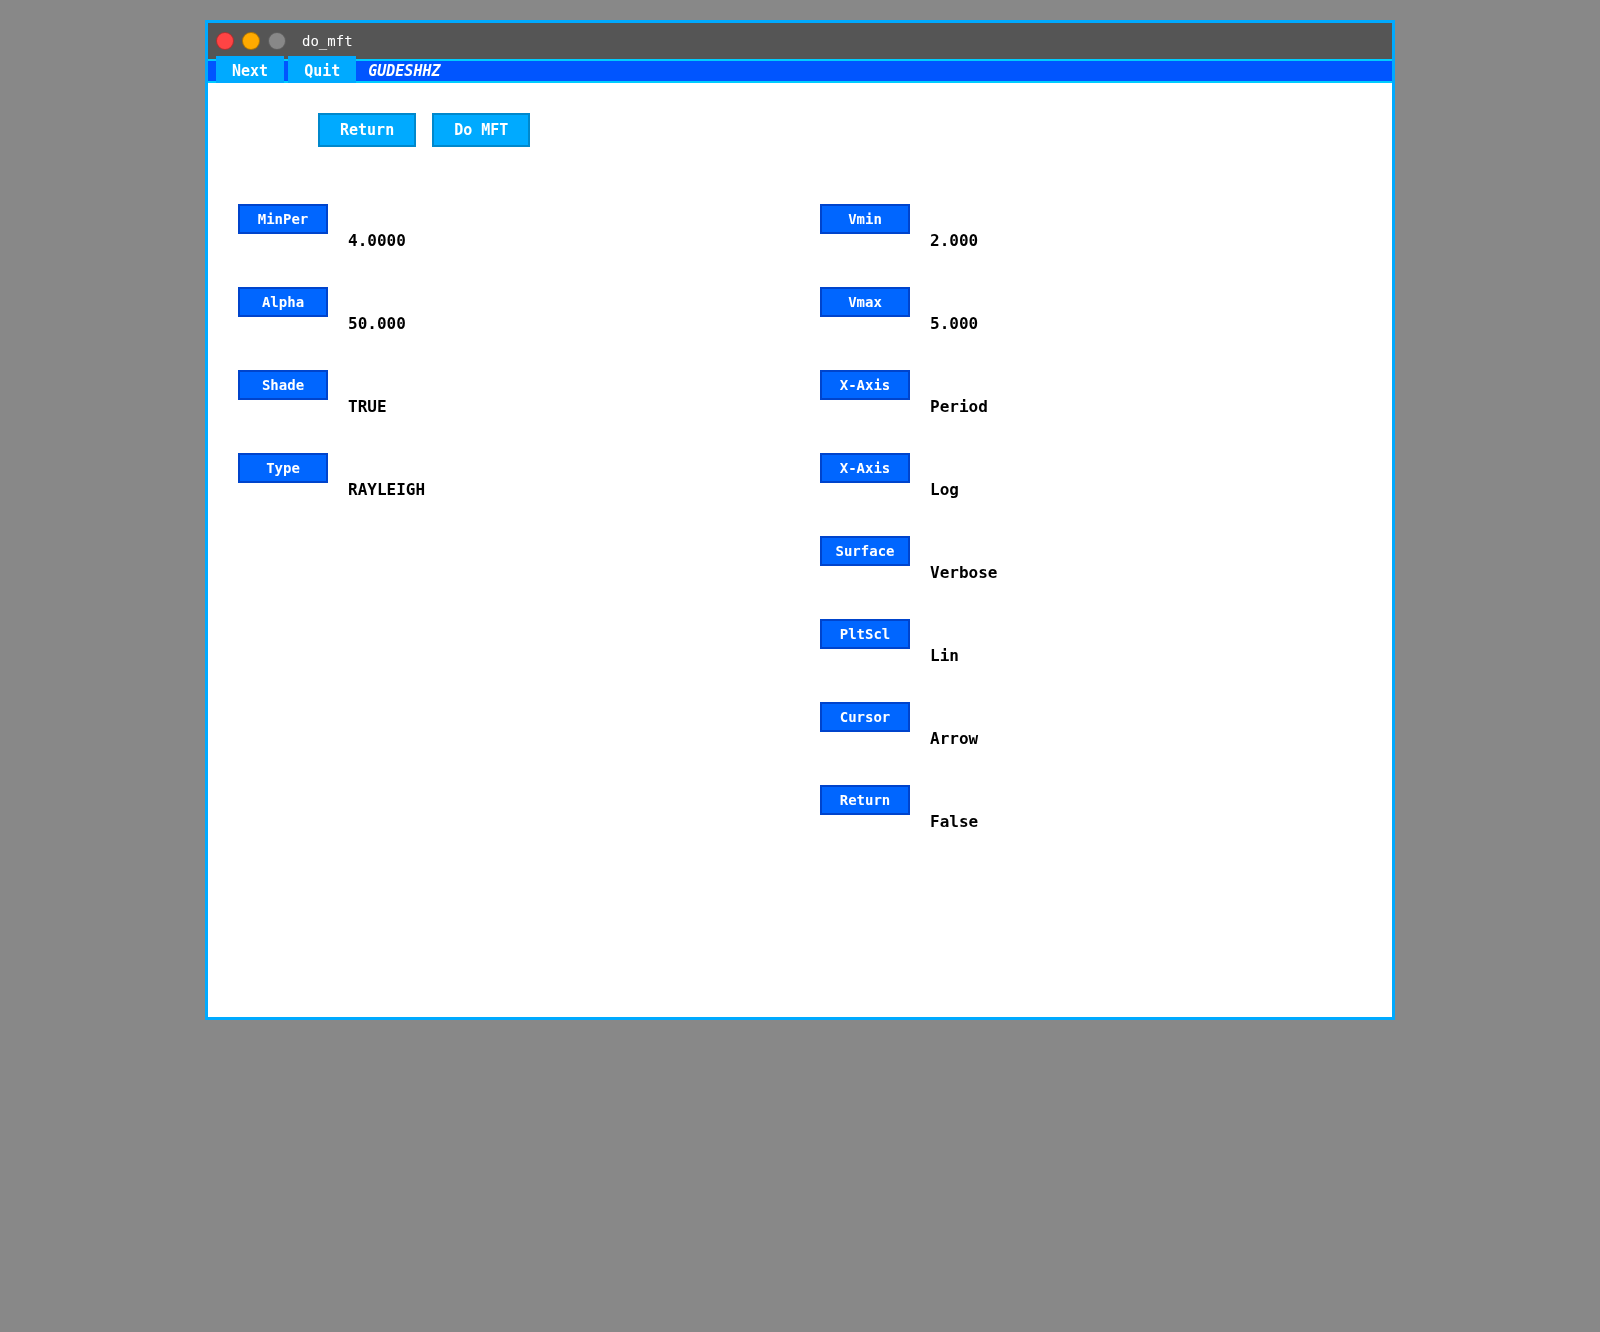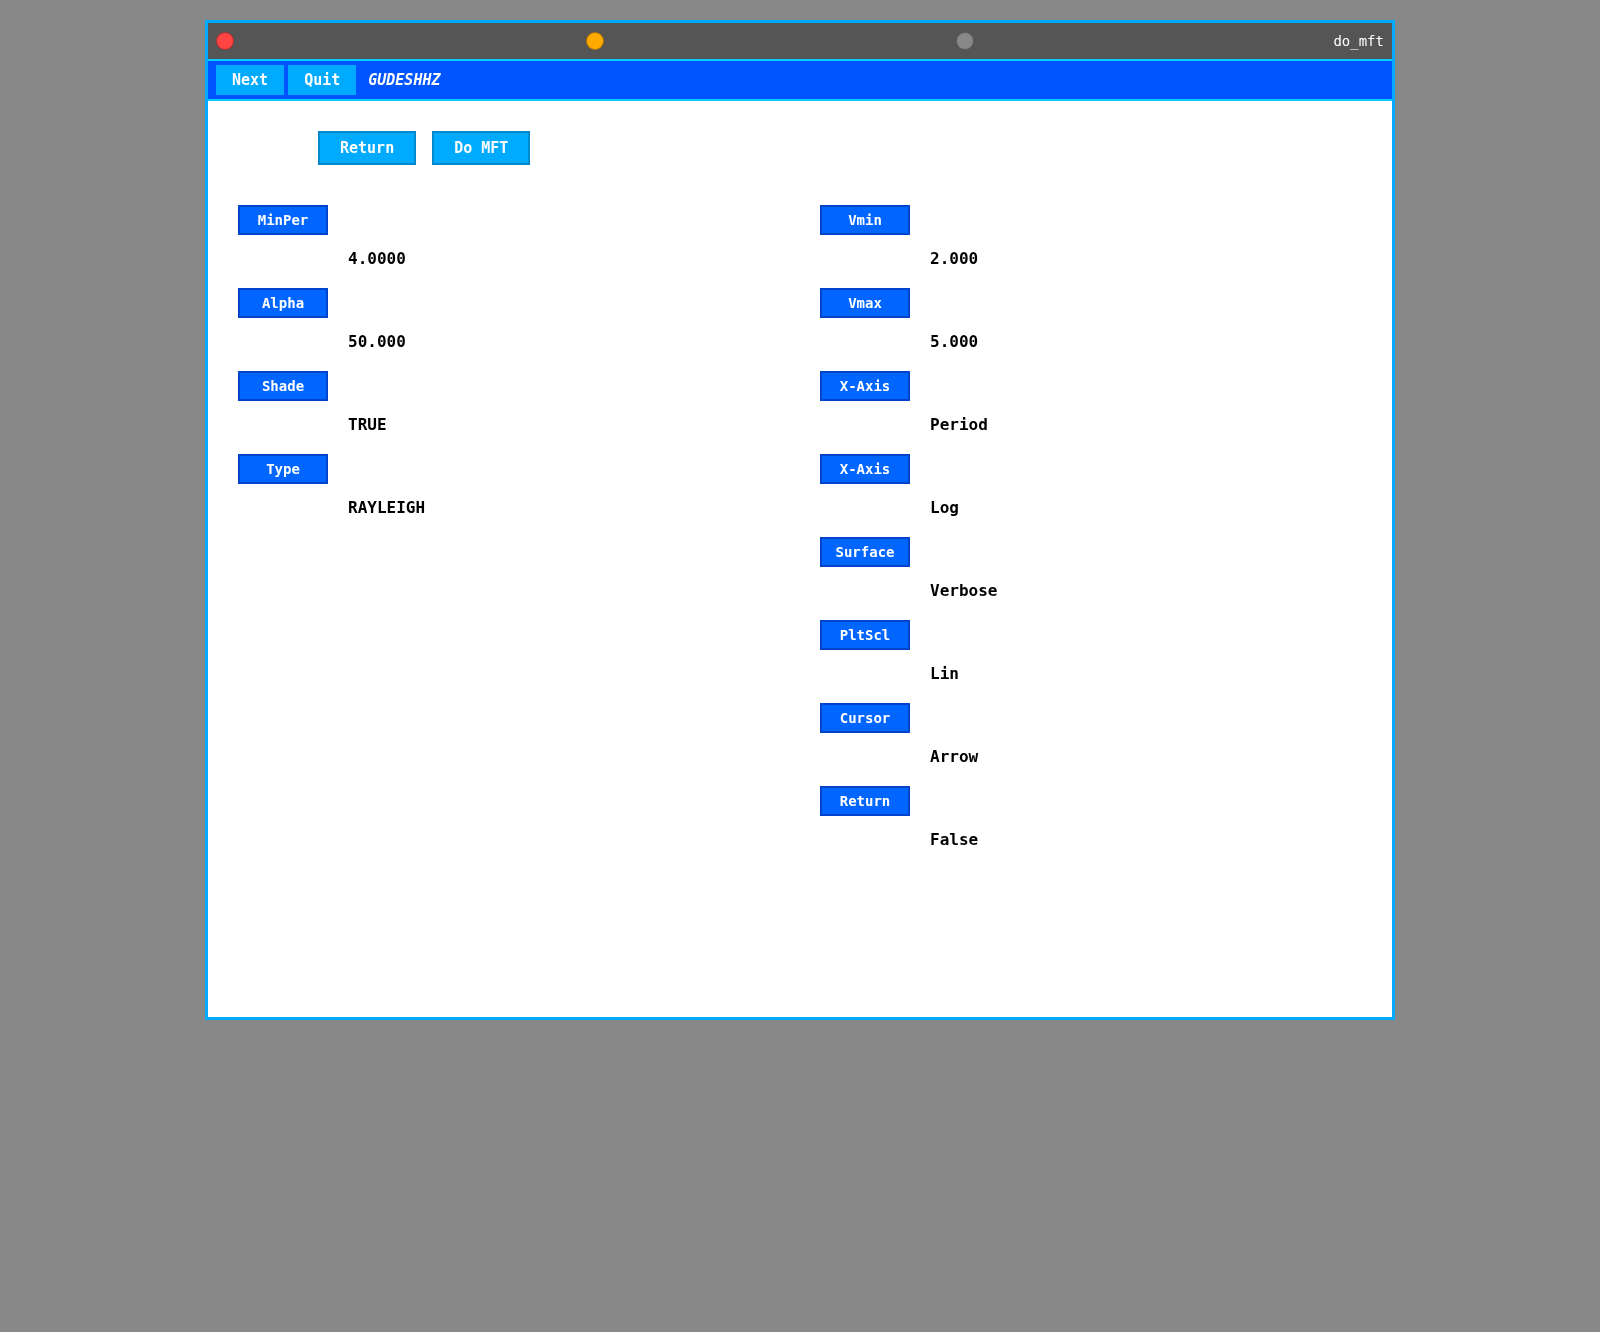--- a/index.html
+++ b/index.html
@@ -27,21 +27,20 @@
     }
 
     .titlebar {
       background: #555555;
       height: 36px;
       display: flex;
       align-items: center;
       padding: 0 8px;
       gap: 8px;
       flex-shrink: 0;
-      justify-content: space-between;
     }
 
     .titlebar-btn {
       width: 18px;
       height: 18px;
       border-radius: 50%;
       border: 1px solid rgba(0,0,0,0.3);
       cursor: pointer;
     }
 
@@ -51,21 +50,21 @@
 
     .titlebar-title {
       color: white;
       font-family: monospace;
       font-size: 14px;
       margin-left: 8px;
     }
 
     .menubar {
       background: #0055ff;
-      height: 42px;
+      height: 24px;
       display: flex;
       align-items: center;
       padding: 0 8px;
       gap: 4px;
       flex-shrink: 0;
       border-top: 2px solid #00ccff;
       border-bottom: 2px solid #00ccff;
     }
 
     .menu-btn {
@@ -132,21 +131,21 @@
     .right-params {
       flex: 1;
       display: flex;
       flex-direction: column;
       gap: 20px;
       padding-left: 40px;
     }
 
     .param-row {
       display: flex;
-      align-items: flex-start;
+      align-items: center;
       gap: 20px;
     }
 
     .param-btn {
       background: #0066ff;
       color: white;
       border: 2px solid #0044cc;
       padding: 5px 12px;
       font-family: monospace;
       font-size: 14px;

